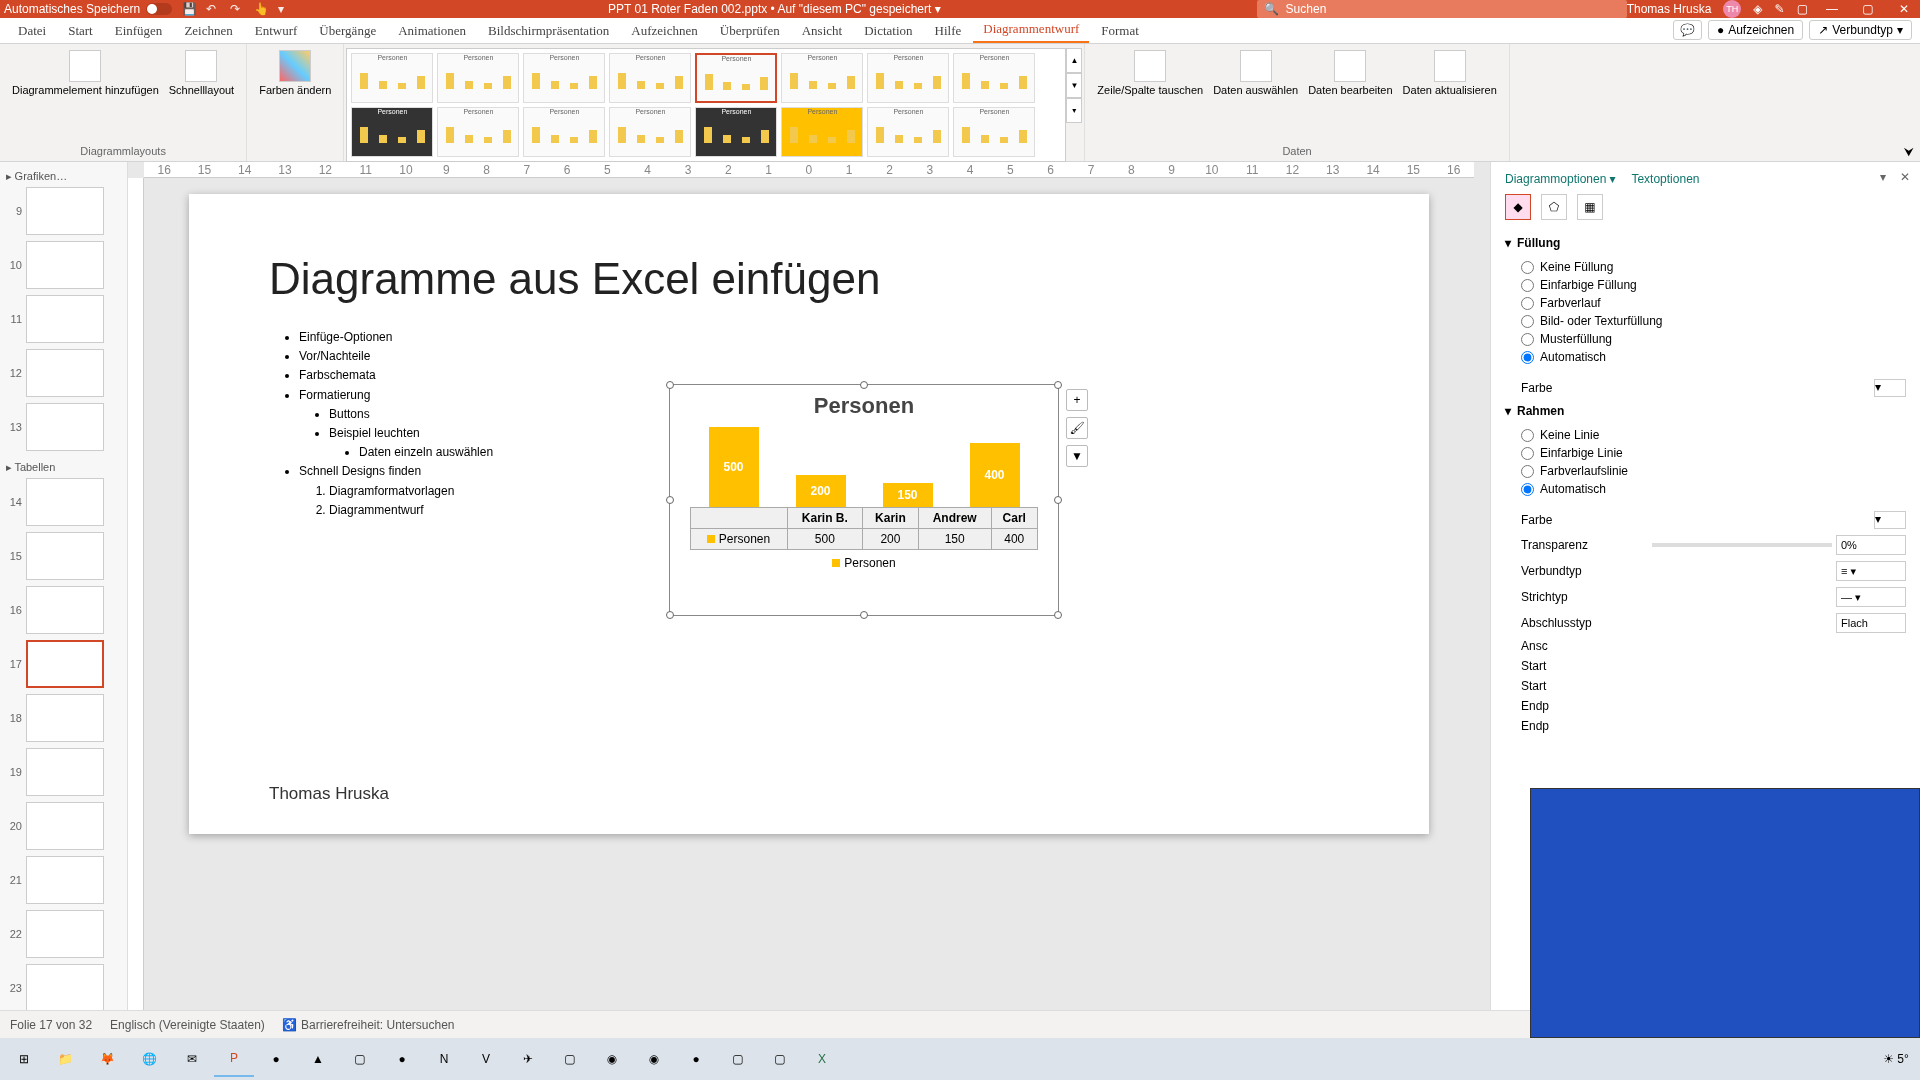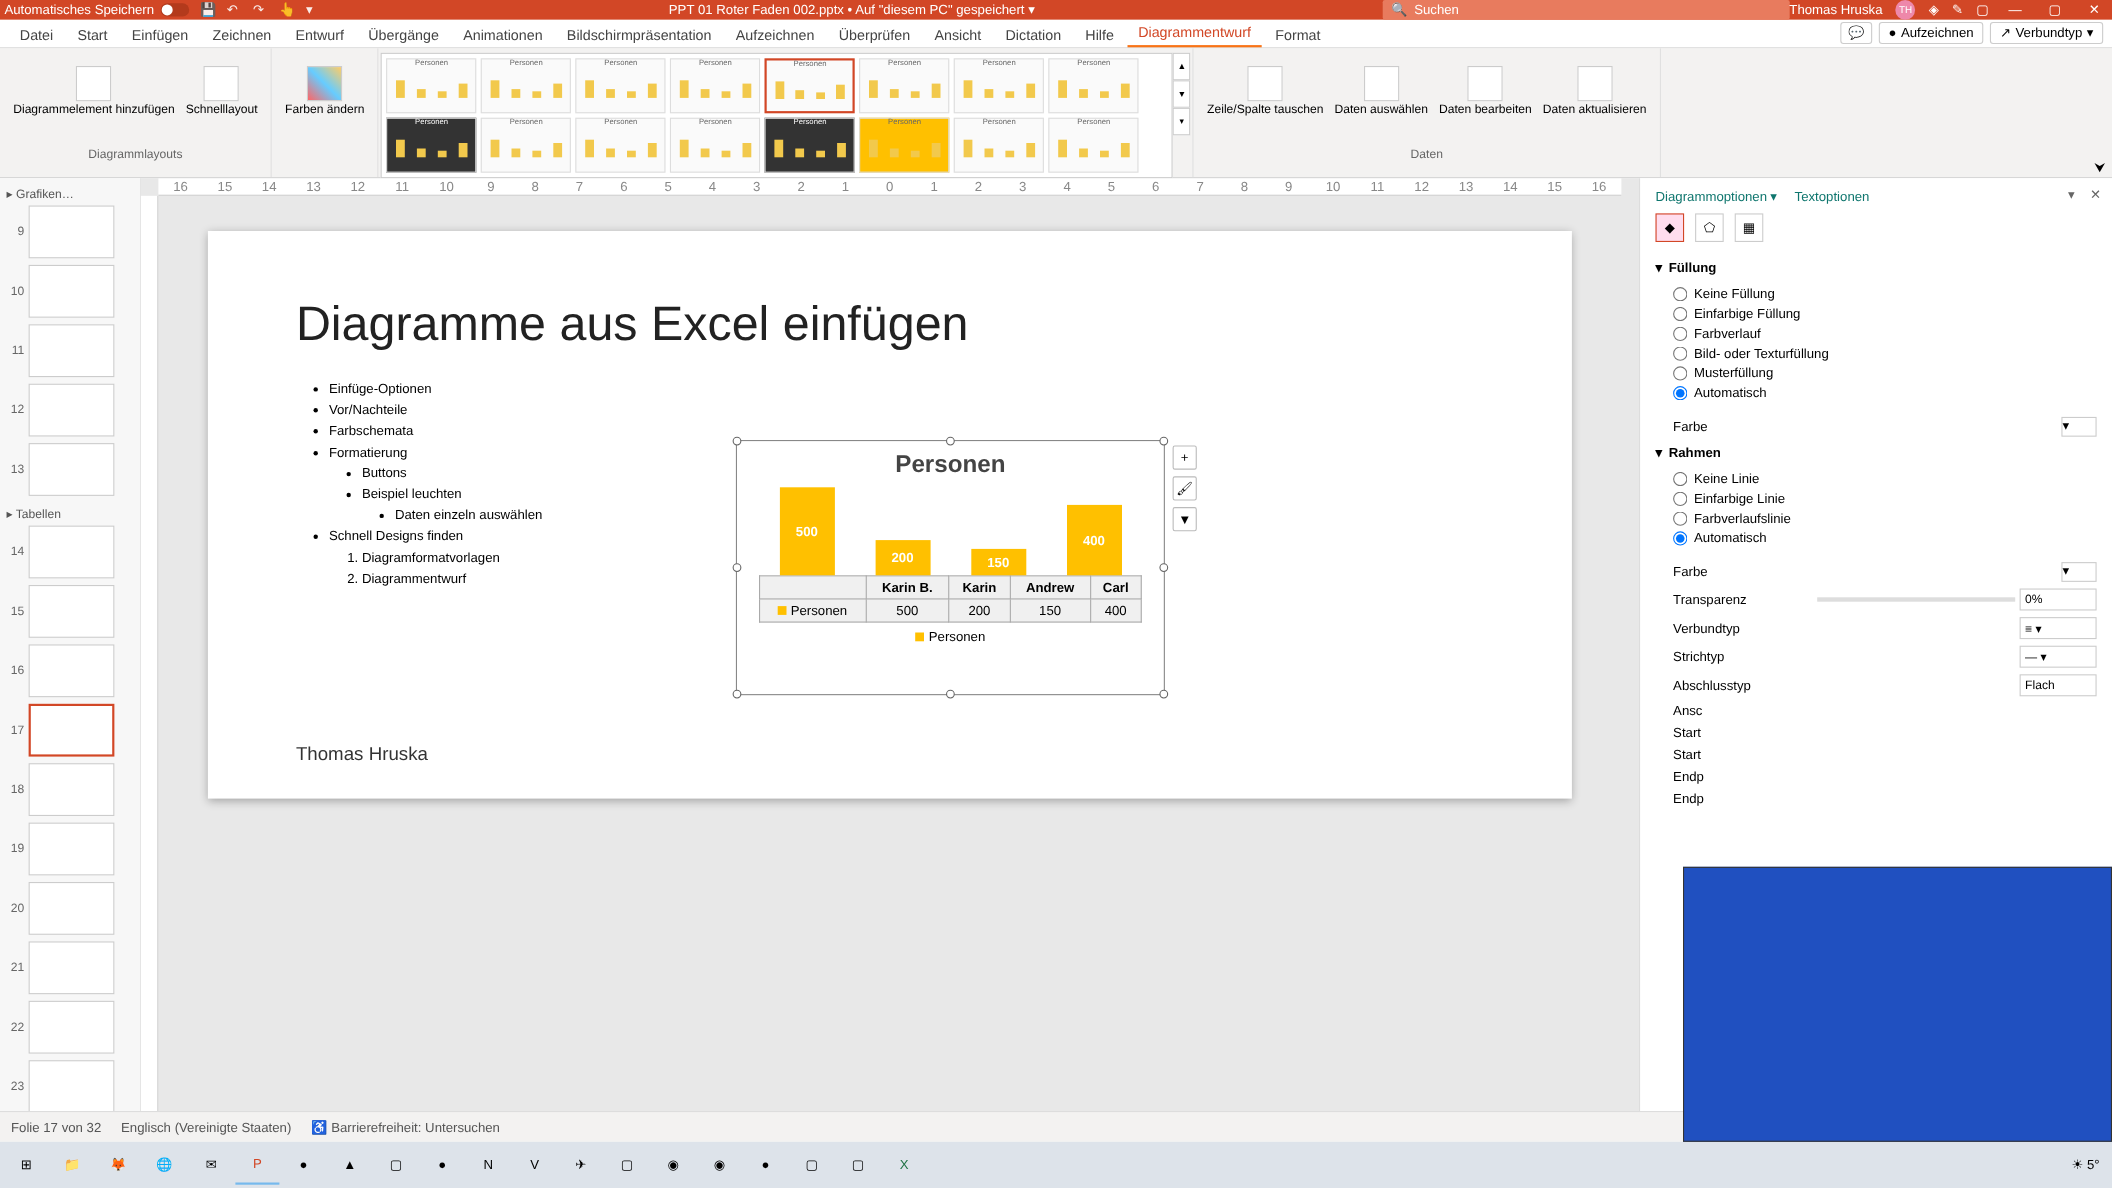--- a/index.html
+++ b/index.html
@@ -15,28 +15,28 @@
 .titlebar .center{flex:1;text-align:center;font-size:12px;}
 .searchbox{width:370px;height:18px;background:#e87b5e;display:flex;align-items:center;padding:0 8px;gap:6px;border-radius:2px;}
 .searchbox input{background:transparent;border:none;color:#fff;outline:none;width:100%;font-size:12px;}
 .searchbox input::placeholder{color:#fff;}
 .titlebar .right{display:flex;align-items:center;gap:12px;margin-left:auto;}
 .user-badge{width:18px;height:18px;border-radius:50%;background:#e8a;display:flex;align-items:center;justify-content:center;font-size:9px;}
 .win-btn{width:24px;text-align:center;}
 
 
 .ribbontabs{height:26px;background:#fff;display:flex;align-items:flex-end;padding:0 8px;gap:2px;border-bottom:1px solid #d4d4d4;}
-.tab{padding:4px 10px;font-size:13px;color:#444;cursor:pointer;}
+.tab{padding:4px 10px;font-size:13px;color:#444;cursor:pointer;font-family:Liberation Serif, serif;}
 .tab.active{color:#d24726;border-bottom:2px solid #f97316;}
 .ribbontabs .spacer{flex:1;}
 .ribbon-btn{border:1px solid #ccc;padding:2px 8px;border-radius:3px;font-size:12px;display:flex;align-items:center;gap:4px;}
 
 
 .ribbon{height:118px;background:#f3f2f1;display:flex;border-bottom:1px solid #d4d4d4;position:relative;}
-.ribbon-group{display:flex;flex-direction:column;align-items:center;padding:14px 8px;border-right:1px solid #e0e0e0;}
+.ribbon-group{display:flex;flex-direction:column;align-items:center;padding:4px 8px;border-right:1px solid #e0e0e0;}
 .ribbon-group .label{font-size:11px;color:#666;margin-top:auto;}
 .big-btn{display:flex;flex-direction:column;align-items:center;justify-content:center;padding:2px 4px;cursor:pointer;}
 .big-btn .ico{width:32px;height:32px;background:#fff;border:1px solid #ccc;margin-bottom:2px;}
 .big-btn .txt{font-size:11px;text-align:center;line-height:1.1;}
 .hbtns{display:flex;gap:2px;}
 
 
 .gallery{display:flex;flex-wrap:wrap;gap:4px;padding:4px;width:720px;background:#fff;border:1px solid #ccc;position:relative;}
 .gallery-item{width:82px;height:50px;border:1px solid #ddd;background:#fafafa;position:relative;cursor:pointer;}
 .gallery-item.sel{border:2px solid #d24726;}
@@ -56,21 +56,21 @@
 .thumb-row{display:flex;align-items:center;gap:4px;margin-bottom:6px;}
 .thumb-num{width:18px;text-align:right;font-size:11px;color:#666;}
 .thumb{width:78px;height:48px;background:#fff;border:1px solid #ccc;}
 .thumb.active{border:2px solid #d24726;}
 
 
 .editor{flex:1;background:#e8e8e8;position:relative;display:flex;justify-content:center;align-items:flex-start;padding:24px;overflow:hidden;}
 .ruler-h{position:absolute;top:0;left:16px;right:16px;height:16px;background:#fff;border-bottom:1px solid #ccc;font-size:9px;display:flex;align-items:center;}
 .ruler-h span{flex:1;text-align:center;color:#888;}
 .ruler-v{position:absolute;top:16px;left:0;width:16px;bottom:0;background:#fff;border-right:1px solid #ccc;}
-.slide{width:1240px;height:516px;background:#fff;box-shadow:0 2px 8px rgba(0,0,0,0.3);margin-top:24px;padding:60px 80px;position:relative;}
+.slide{width:1240px;height:640px;background:#fff;box-shadow:0 2px 8px rgba(0,0,0,0.3);margin-top:8px;padding:60px 80px;position:relative;}
 .slide h1{font-size:44px;font-weight:400;color:#222;margin-bottom:24px;}
 .slide ul{list-style:disc;padding-left:30px;font-size:19px;line-height:1.6;}
 .slide ul ul{list-style:disc;padding-left:30px;}
 .slide ol{padding-left:30px;font-size:19px;line-height:1.6;}
 .footer-text{position:absolute;bottom:30px;left:80px;font-size:17px;color:#333;}
 
 
 .chart-sel{position:absolute;top:190px;left:480px;width:390px;height:232px;border:1px solid #888;}
 .chart-sel .handle{position:absolute;width:8px;height:8px;background:#fff;border:1px solid #666;border-radius:50%;}
 .chart-sel .h-tl{top:-4px;left:-4px;}.chart-sel .h-tr{top:-4px;right:-4px;}

